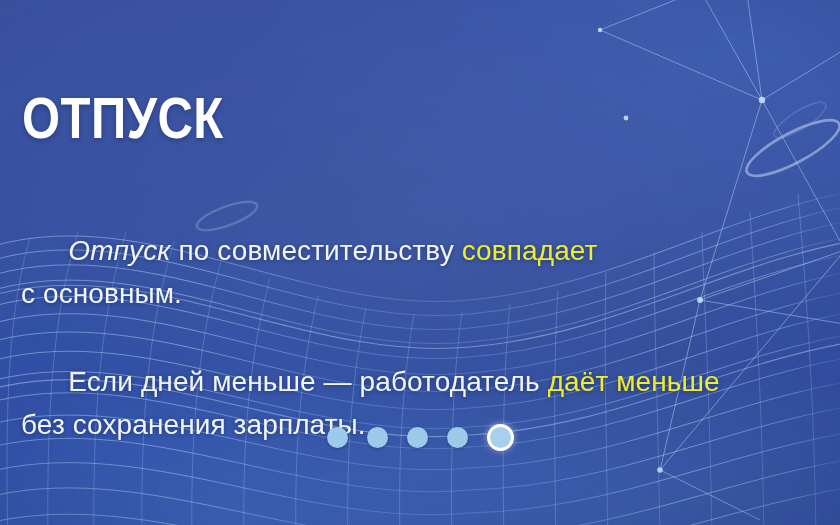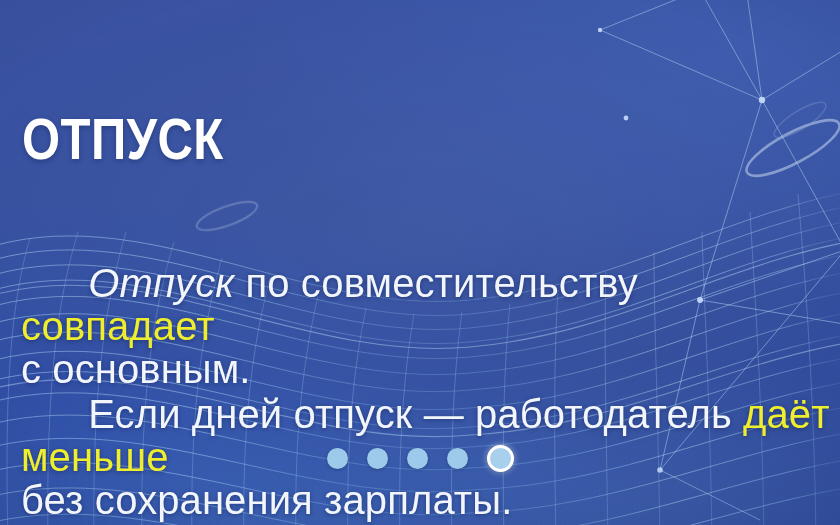--- a/index.html
+++ b/index.html
@@ -40,21 +40,20 @@
     background:
       radial-gradient(70% 45% at 30% 100%, rgba(110,170,235,0.20) 0%, rgba(110,170,235,0) 70%),
       radial-gradient(60% 40% at 78% 96%, rgba(120,180,240,0.14) 0%, rgba(120,180,240,0) 70%);
   }
 
   
   #content {
     position: absolute;
     inset: 0;
     z-index: 5;
-    margin-top: 21px;
   }
 
   #page-title {
     position: absolute;
     left: 22px;
     top: 52px;
     color: #ffffff;
     font-size: 57px;
     line-height: 1.0;
     font-weight: 700;
@@ -62,21 +61,21 @@
     transform: scaleX(0.86);
     transform-origin: left top;
     text-shadow: 0 2px 6px rgba(10,25,70,0.35);
     white-space: nowrap;
   }
 
   .para {
     position: absolute;
     left: 21px;
     color: #f2f6fc;
-    font-size: 40px;
+    font-size: 28px;
     line-height: 43px;
     font-weight: 400;
     letter-spacing: 0.1px;
     text-shadow: 0 1px 4px rgba(10,25,70,0.45);
     white-space: pre-wrap;
     max-width: 810px;
   }
   #paragraph-1 { top: 158px; }
   #paragraph-2 { top: 289px; }
 
@@ -223,21 +222,21 @@
   <div id="content">
 
     <h1 id="page-title">ОТПУСК</h1>
 
     <p class="para" id="paragraph-1">
       <span class="em-italic">Отпуск</span><span> по совместительству </span><span class="hl">совпадает</span><span>
 с основным.</span>
     </p>
 
     <p class="para" id="paragraph-2">
-      <span>Если дней отпуск — работодатель </span><span class="hl">даёт меньше</span><span>
+      <span>Если дней меньше — работодатель </span><span class="hl">даёт меньше</span><span>
 без сохранения зарплаты.</span>
     </p>
 
     <div id="pagination">
       <span class="dot"></span>
       <span class="dot"></span>
       <span class="dot"></span>
       <span class="dot"></span>
       <span class="dot active"></span>
     </div>

